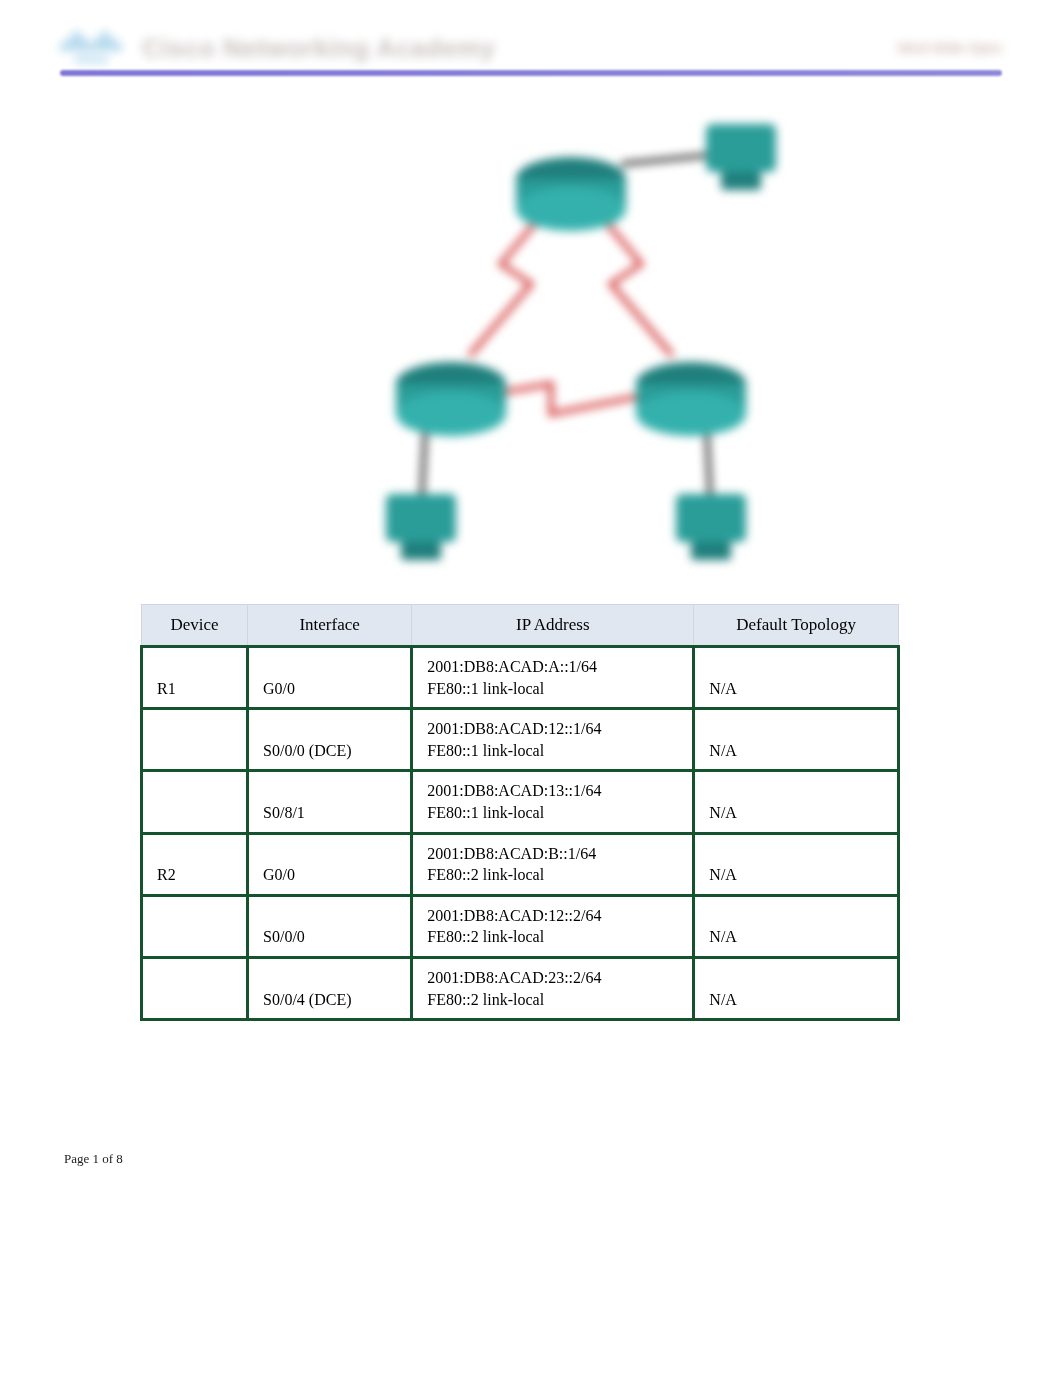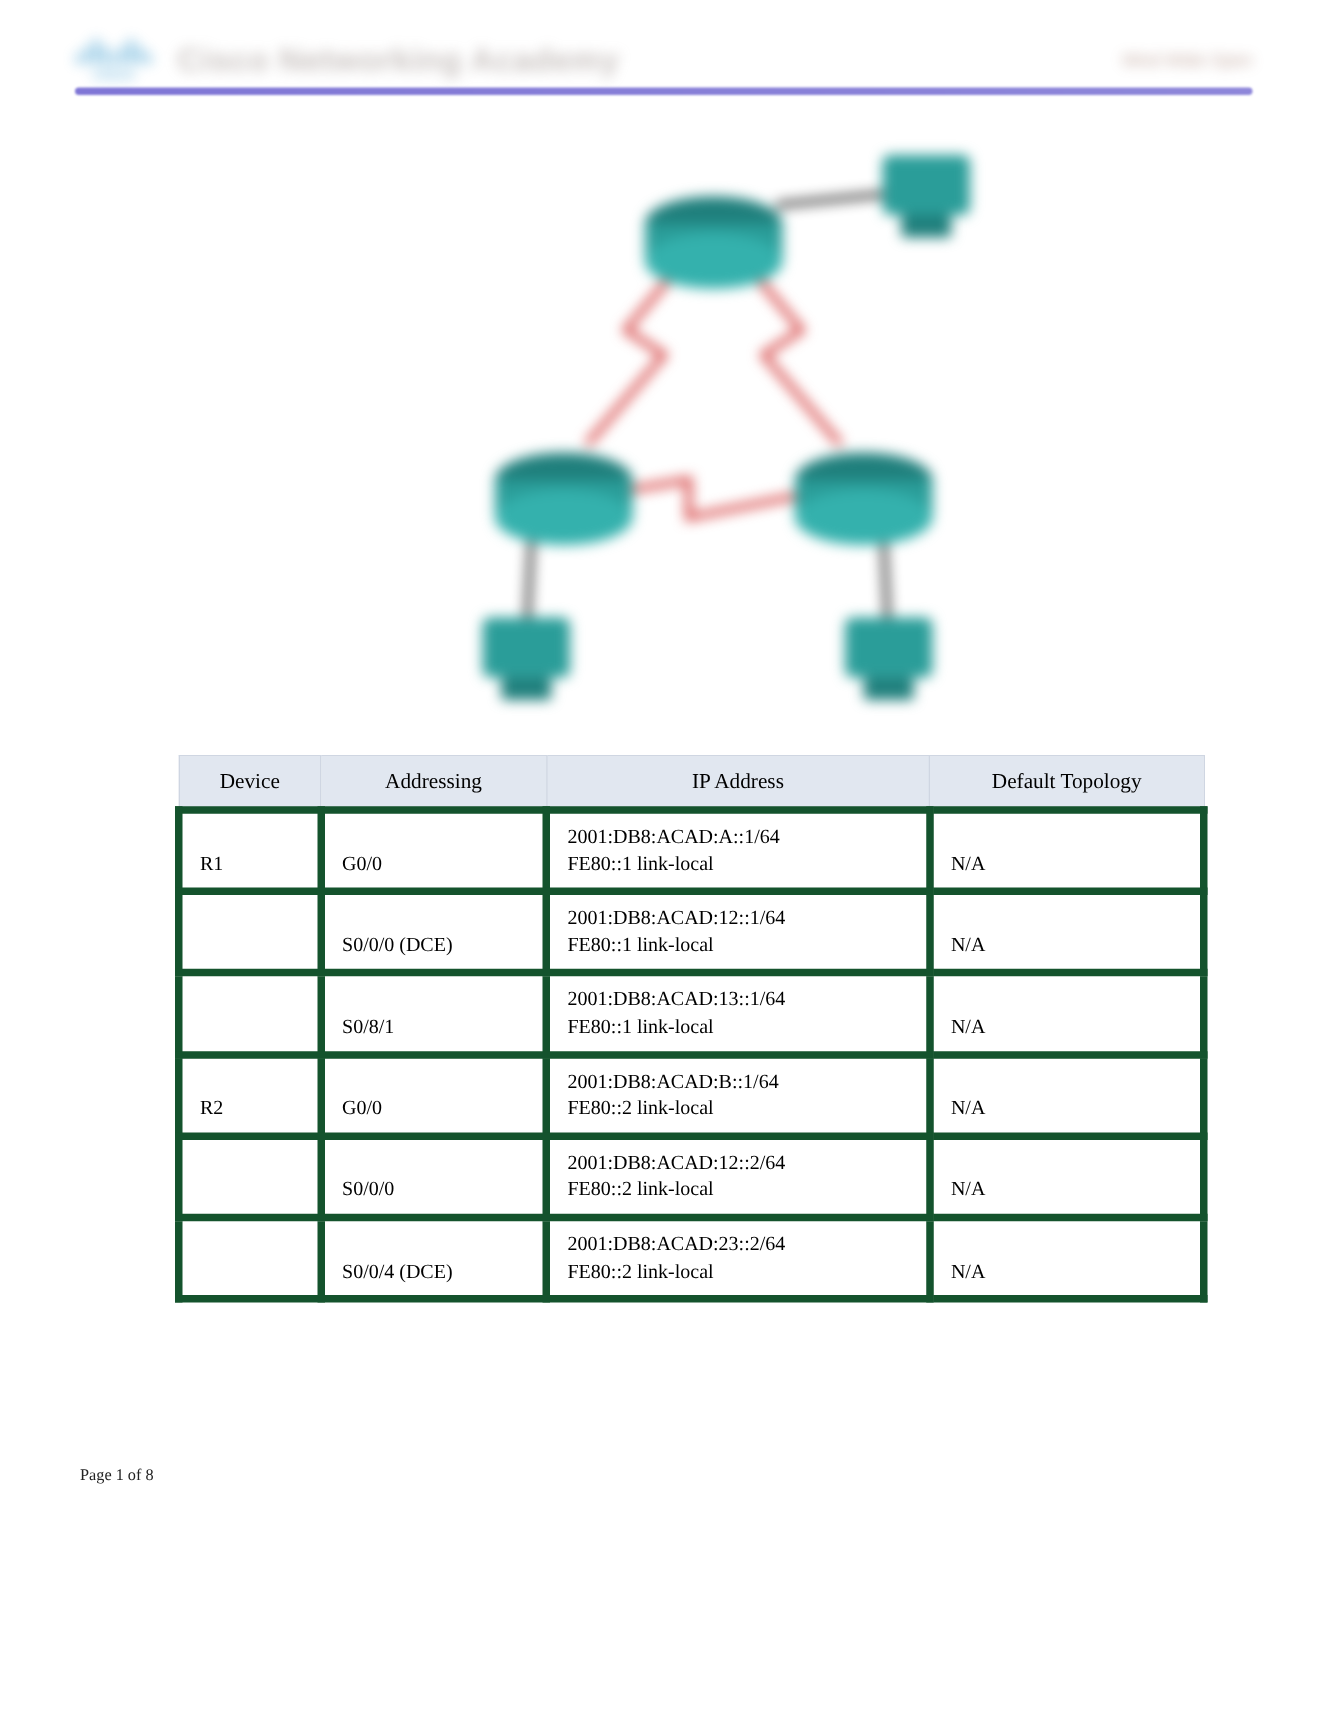--- a/index.html
+++ b/index.html
@@ -68,39 +68,39 @@
   h2.section {
     font-family: "Times New Roman", Times, serif;
     font-weight: normal;
     font-size: 21px;
     margin: 6px 0 12px 22px;
   }
   .topology-wrap {
     display:flex; justify-content:center; margin: 6px 0 10px 0;
   }
   .topology-svg { filter: blur(5px); }
-  .addr-table-wrap { margin: 6px 0 0 80px; width: 826px; border-radius: 24px; }
+  .addr-table-wrap { margin: 6px 0 0 80px; width: 760px; border-radius: 24px; }
   table.addr {
     width: 100%;
     border-collapse: collapse;
     font-family: "Times New Roman", Times, serif;
   }
   table.addr th {
     background: #e1e7f0;
     font-weight: normal;
     font-size: 17px;
     padding: 10px 14px;
     border: 1px solid #cfd6e2;
     text-align: center;
   }
   table.addr td {
     background: #fff;
     font-size: 16px;
     padding: 8px 14px;
-    border: 6px solid #14532d;
+    border: 3px solid #14532d;
     vertical-align: bottom;
     line-height: 1.35;
   }
   table.addr td.dev { vertical-align: bottom; }
   table.addr td.ip { white-space: pre-line; }
   table.addr td.gw { vertical-align: bottom; }
   .footer {
     display:flex; justify-content:space-between;
     font-family: "Times New Roman", Times, serif;
     font-size: 13px;
@@ -181,21 +181,21 @@
       </g>
     </svg>
   </div>
 
 
   <div class="addr-table-wrap">
     <table class="addr">
       <thead>
         <tr>
           <th>Device</th>
-          <th>Addressing</th>
+          <th>Interface</th>
           <th>IP Address</th>
           <th>Default Topology</th>
         </tr>
       </thead>
       <tbody>
         <tr>
           <td class="dev">R1</td>
           <td>G0/0</td>
           <td class="ip">2001:DB8:ACAD:A::1/64
 FE80::1 link-local</td>

